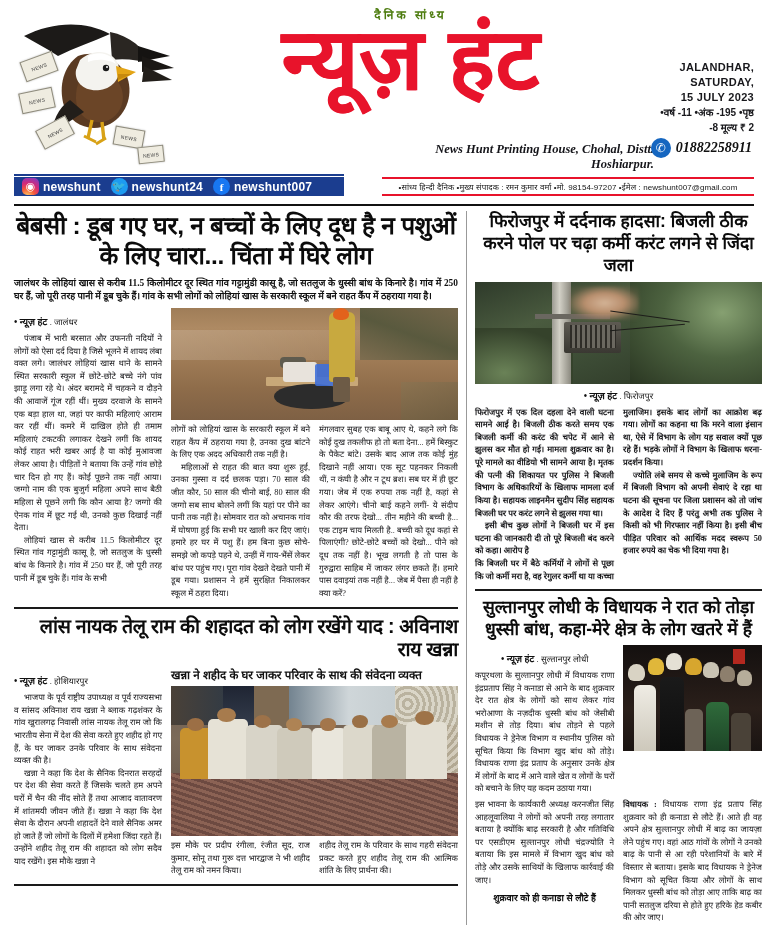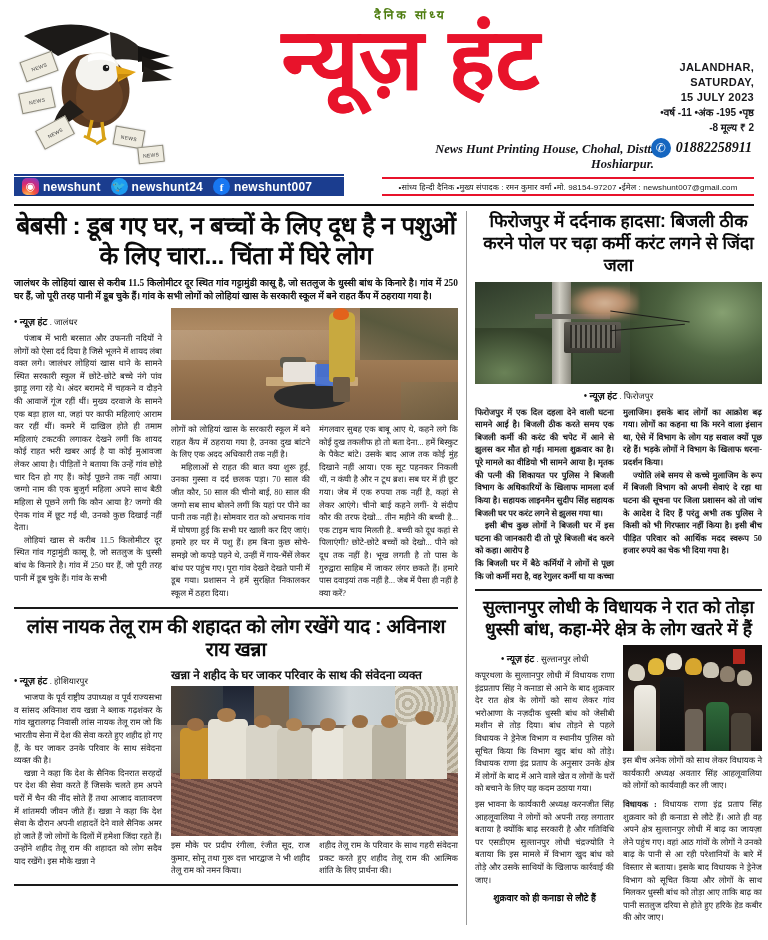--- a/index.html
+++ b/index.html
@@ -391,21 +391,21 @@
                 <p class="noind">मंगलवार सुबह एक बाबू आए थे, कहने लगे कि कोई दुख तकलीफ हो तो बता देना... हमें बिस्कुट के पैकेट बांटे। उसके बाद आज तक कोई मुंह दिखाने नहीं आया। एक सूट पहनकर निकली थीं, न कंघी है और न टूथ ब्रश। सब घर में ही छूट गया। जेब में एक रुपया तक नहीं है, कहां से लेकर आएंगे। चीनो बाई कहने लगीं- ये संदीप कौर की तरफ देखो... तीन महीने की बच्ची है... एक टाइम चाय मिलती है.. बच्ची को दूध कहां से पिलाएंगी? छोटे-छोटे बच्चों को देखो... पीने को दूध तक नहीं है। भूख लगती है तो पास के गुरुद्वारा साहिब में जाकर लंगर छकते हैं। हमारे पास दवाइयां तक नहीं है... जेब में पैसा ही नहीं है क्या करें?</p>
               </div>
             </div>
           </div>
         </div>
       </div>
 
       <div class="divider-thick"></div>
 
       <div>
-        <div class="hl-main" style="font-size:19.5px;">लांस नायक तेलू राम की शहादत को लोग रखेंगे याद : अविनाश राय खन्ना</div>
+        <div class="hl-main" style="font-size:19.5px;text-align:right;">लांस नायक तेलू राम की शहादत को लोग रखेंगे याद : अविनाश राय खन्ना</div>
 
         <div style="display:flex; gap:9px; margin-top:5px;">
           <div style="width:148px;">
             <div class="byline">
               <span class="dot">•</span>
               <span>न्यूज़ हंट</span>
               <span class="place"> . <span>होशियारपुर</span></span>
             </div>
             <div class="bodytext">
               <p>भाजपा के पूर्व राष्ट्रीय उपाध्यक्ष व पूर्व राज्यसभा व सांसद अविनाश राय खन्ना ने ब्लाक गढ़शंकर के गांव खुरालगढ़ निवासी लांस नायक तेलू राम जो कि भारतीय सेना में देश की सेवा करते हुए शहीद हो गए हैं, के घर जाकर उनके परिवार के साथ संवेदना व्यक्त की है।</p>
@@ -519,23 +519,20 @@
                 <div class="t" style="left:58%; top:16%; width:11%; height:15%; background:#c9c3b3;"></div>
                 <div class="t" style="left:70%; top:20%; width:11%; height:15%; background:#8d7f6d;"></div>
                 <div class="t" style="left:82%; top:24%; width:11%; height:15%; background:#b6ad9a;"></div>
                 <div class="white-kurta"></div>
                 <div class="black-kurta"></div>
                 <div class="green-man"></div>
                 <div class="t" style="left:45%; bottom:0; width:13%; height:40%; background:#6d6357; border-radius:5px 5px 0 0;"></div>
                 <div class="t" style="left:78%; bottom:0; width:14%; height:36%; background:#4a4238; border-radius:5px 5px 0 0;"></div>
               </div>
             </div>
-            <div class="bodytext" style="margin-top:4px;">
-              <p class="noind">इस बीच अनेक लोगों को साथ लेकर विधायक ने कार्यकारी अध्यक्ष अवतार सिंह आहलूवालिया को लोगों को कार्यवाही कर ली जाए।</p>
-            </div>
           </div>
         </div>
 
         <div class="twocol" style="margin-top:3px;">
           <div class="bodytext">
             <p class="noind">इस भावना के कार्यकारी अध्यक्ष करनजीत सिंह आहलूवालिया ने लोगों को अपनी तरह लगातार बताया है क्योंकि बाढ़ सरकारी है और गतिविधि पर एसडीएम सुल्तानपुर लोधी चंद्रज्योति ने बताया कि इस मामले में विभाग खुद बांध को तोड़े और उसके साथियों के खिलाफ कार्रवाई की जाए।</p>
           </div>
           <div>
             <div class="subhead-kicker">शुक्रवार को ही कनाडा से लौटे हैं</div>
             <div class="bodytext">

